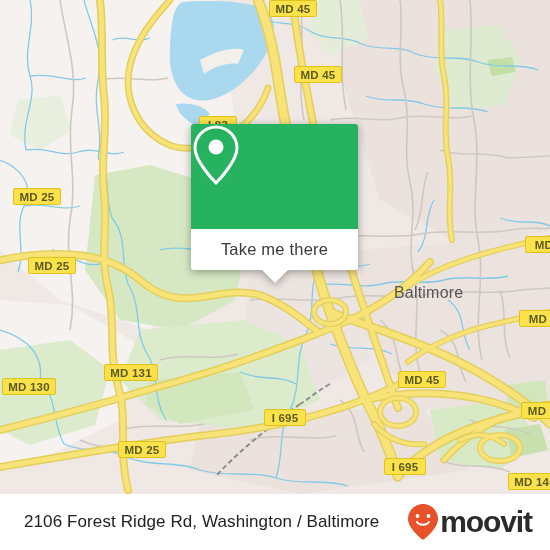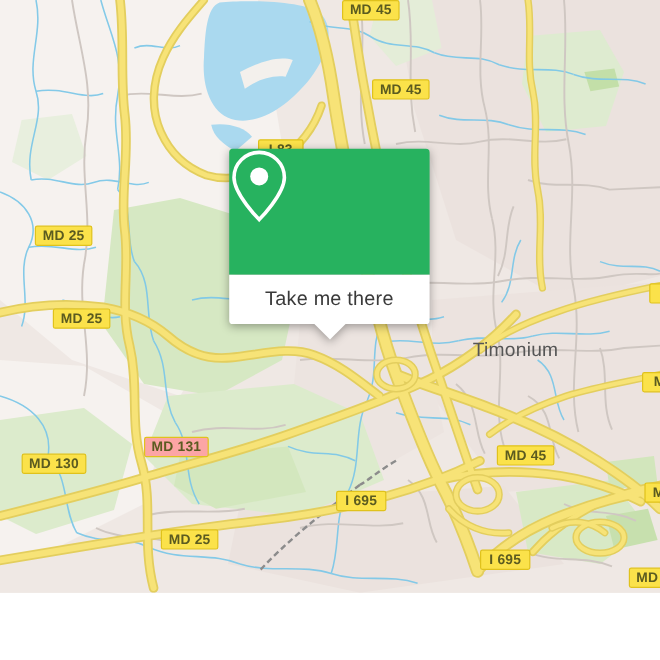--- a/index.html
+++ b/index.html
@@ -232,33 +232,33 @@
           <ellipse cx="398" cy="412" rx="18" ry="14"></ellipse>
           <ellipse cx="500" cy="448" rx="20" ry="13"></ellipse>
           <ellipse cx="330" cy="312" rx="16" ry="12"></ellipse>
           <path d="M374,424 C386,438 404,446 424,444"></path>
           <path d="M460,440 C476,432 492,434 504,444"></path>
         </g>
       </g>
     </svg>
 
     <div style="position:absolute;left:0;top:0;width:550px;height:494px;">
-        <div style="position: absolute; left: 394px; top: 284px; font-size: 16px; color: rgb(85, 85, 85); white-space: nowrap; letter-spacing: 0.2px;">Timonium</div>
-      </div>
-
-    <div id="shield-layer" style="position:absolute;left:16px;top:0;width:436px;height:494px;">
+        <div style="position: absolute; left: 394px; top: 284px; font-size: 16px; color: rgb(85, 85, 85); white-space: nowrap; letter-spacing: 0.2px;">Baltimore</div>
+      </div>
+
+    <div id="shield-layer" style="position:absolute;left:0;top:0;width:436px;height:494px;">
         <div style="position: absolute; left: 269px; top: 0px; width: 48px; height: 17px; background: rgb(251, 226, 74); border: 1.5px solid rgb(224, 194, 28); border-radius: 2px; display: flex; align-items: center; justify-content: center; font-size: 11.5px; font-weight: bold; color: rgb(91, 91, 32); box-sizing: border-box; letter-spacing: 0.2px;">MD 45</div>
         <div style="position: absolute; left: 294px; top: 66px; width: 48px; height: 17px; background: rgb(251, 226, 74); border: 1.5px solid rgb(224, 194, 28); border-radius: 2px; display: flex; align-items: center; justify-content: center; font-size: 11.5px; font-weight: bold; color: rgb(91, 91, 32); box-sizing: border-box; letter-spacing: 0.2px;">MD 45</div>
         <div style="position: absolute; left: 199px; top: 116px; width: 38px; height: 17px; background: rgb(251, 226, 74); border: 1.5px solid rgb(224, 194, 28); border-radius: 2px; display: flex; align-items: center; justify-content: center; font-size: 11.5px; font-weight: bold; color: rgb(91, 91, 32); box-sizing: border-box; letter-spacing: 0.2px;">I 83</div>
         <div style="position: absolute; left: 13px; top: 188px; width: 48px; height: 17px; background: rgb(251, 226, 74); border: 1.5px solid rgb(224, 194, 28); border-radius: 2px; display: flex; align-items: center; justify-content: center; font-size: 11.5px; font-weight: bold; color: rgb(91, 91, 32); box-sizing: border-box; letter-spacing: 0.2px;">MD 25</div>
         <div style="position: absolute; left: 28px; top: 257px; width: 48px; height: 17px; background: rgb(251, 226, 74); border: 1.5px solid rgb(224, 194, 28); border-radius: 2px; display: flex; align-items: center; justify-content: center; font-size: 11.5px; font-weight: bold; color: rgb(91, 91, 32); box-sizing: border-box; letter-spacing: 0.2px;">MD 25</div>
         <div style="position: absolute; left: 525px; top: 236px; width: 38px; height: 17px; background: rgb(251, 226, 74); border: 1.5px solid rgb(224, 194, 28); border-radius: 2px; display: flex; align-items: center; justify-content: center; font-size: 11.5px; font-weight: bold; color: rgb(91, 91, 32); box-sizing: border-box; letter-spacing: 0.2px;">MD</div>
         <div style="position: absolute; left: 519px; top: 310px; width: 38px; height: 17px; background: rgb(251, 226, 74); border: 1.5px solid rgb(224, 194, 28); border-radius: 2px; display: flex; align-items: center; justify-content: center; font-size: 11.5px; font-weight: bold; color: rgb(91, 91, 32); box-sizing: border-box; letter-spacing: 0.2px;">MD</div>
         <div style="position: absolute; left: 2px; top: 378px; width: 54px; height: 17px; background: rgb(251, 226, 74); border: 1.5px solid rgb(224, 194, 28); border-radius: 2px; display: flex; align-items: center; justify-content: center; font-size: 11.5px; font-weight: bold; color: rgb(91, 91, 32); box-sizing: border-box; letter-spacing: 0.2px; text-align: center;">MD 130</div>
-        <div style="position: absolute; left: 104px; top: 364px; width: 54px; height: 17px; background: #fca5a5; border: 1.5px solid rgb(224, 194, 28); border-radius: 2px; display: flex; align-items: center; justify-content: center; font-size: 11.5px; font-weight: bold; color: rgb(91, 91, 32); box-sizing: border-box; letter-spacing: 0.2px;">MD 131</div>
+        <div style="position: absolute; left: 104px; top: 364px; width: 54px; height: 17px; background: #fde047; border: 1.5px solid rgb(224, 194, 28); border-radius: 2px; display: flex; align-items: center; justify-content: center; font-size: 11.5px; font-weight: bold; color: rgb(91, 91, 32); box-sizing: border-box; letter-spacing: 0.2px;">MD 131</div>
         <div style="position: absolute; left: 398px; top: 371px; width: 48px; height: 17px; background: rgb(251, 226, 74); border: 1.5px solid rgb(224, 194, 28); border-radius: 2px; display: flex; align-items: center; justify-content: center; font-size: 11.5px; font-weight: bold; color: rgb(91, 91, 32); box-sizing: border-box; letter-spacing: 0.2px;">MD 45</div>
         <div style="position: absolute; left: 521px; top: 402px; width: 42px; height: 17px; background: rgb(251, 226, 74); border: 1.5px solid rgb(224, 194, 28); border-radius: 2px; display: flex; align-items: center; justify-content: center; font-size: 11.5px; font-weight: bold; color: rgb(91, 91, 32); box-sizing: border-box; letter-spacing: 0.2px;">MD 1</div>
         <div style="position: absolute; left: 264px; top: 409px; width: 42px; height: 17px; background: rgb(251, 226, 74); border: 1.5px solid rgb(224, 194, 28); border-radius: 2px; display: flex; align-items: center; justify-content: center; font-size: 11.5px; font-weight: bold; color: rgb(91, 91, 32); box-sizing: border-box; letter-spacing: 0.2px;">I 695</div>
         <div style="position: absolute; left: 118px; top: 441px; width: 48px; height: 17px; background: rgb(251, 226, 74); border: 1.5px solid rgb(224, 194, 28); border-radius: 2px; display: flex; align-items: center; justify-content: center; font-size: 11.5px; font-weight: bold; color: rgb(91, 91, 32); box-sizing: border-box; letter-spacing: 0.2px;">MD 25</div>
         <div style="position: absolute; left: 384px; top: 458px; width: 42px; height: 17px; background: rgb(251, 226, 74); border: 1.5px solid rgb(224, 194, 28); border-radius: 2px; display: flex; align-items: center; justify-content: center; font-size: 11.5px; font-weight: bold; color: rgb(91, 91, 32); box-sizing: border-box; letter-spacing: 0.2px;">I 695</div>
         <div style="position: absolute; left: 508px; top: 473px; width: 54px; height: 17px; background: rgb(251, 226, 74); border: 1.5px solid rgb(224, 194, 28); border-radius: 2px; display: flex; align-items: center; justify-content: center; font-size: 11.5px; font-weight: bold; color: rgb(91, 91, 32); box-sizing: border-box; letter-spacing: 0.2px;">MD 146</div>
       </div>
 
 
     <div id="callout">
@@ -269,13 +269,26 @@
           <circle cx="25" cy="23" r="7.5" fill="#ffffff"></circle>
         </svg>
       </div>
       <div id="callout-btn">
         <span>Take me there</span>
       </div>
       <div id="callout-tip"></div>
     </div>
   </div>
 
+  <div id="footer">
+    <div id="footer-title">2106 Forest Ridge Rd, Washington / Baltimore</div>
+    <div id="logo">
+      <svg width="30" height="36" viewBox="0 0 30 36">
+        <path d="M15,0 C6.7,0 0,6.7 0,15 C0,25 15,36 15,36 C15,36 30,25 30,15
+                 C30,6.7 23.3,0 15,0 Z" fill="#E8522A"></path>
+        <circle cx="9.5" cy="12" r="1.9" fill="#ffffff"></circle>
+        <circle cx="20.5" cy="12" r="1.9" fill="#ffffff"></circle>
+        <path d="M9,18 C11,21.5 19,21.5 21,18" fill="none" stroke="#ffffff" stroke-width="2" stroke-linecap="round"></path>
+      </svg>
+      <span id="logo-word">moovit</span>
+    </div>
+  </div>
 </div>
 
 </body></html>

